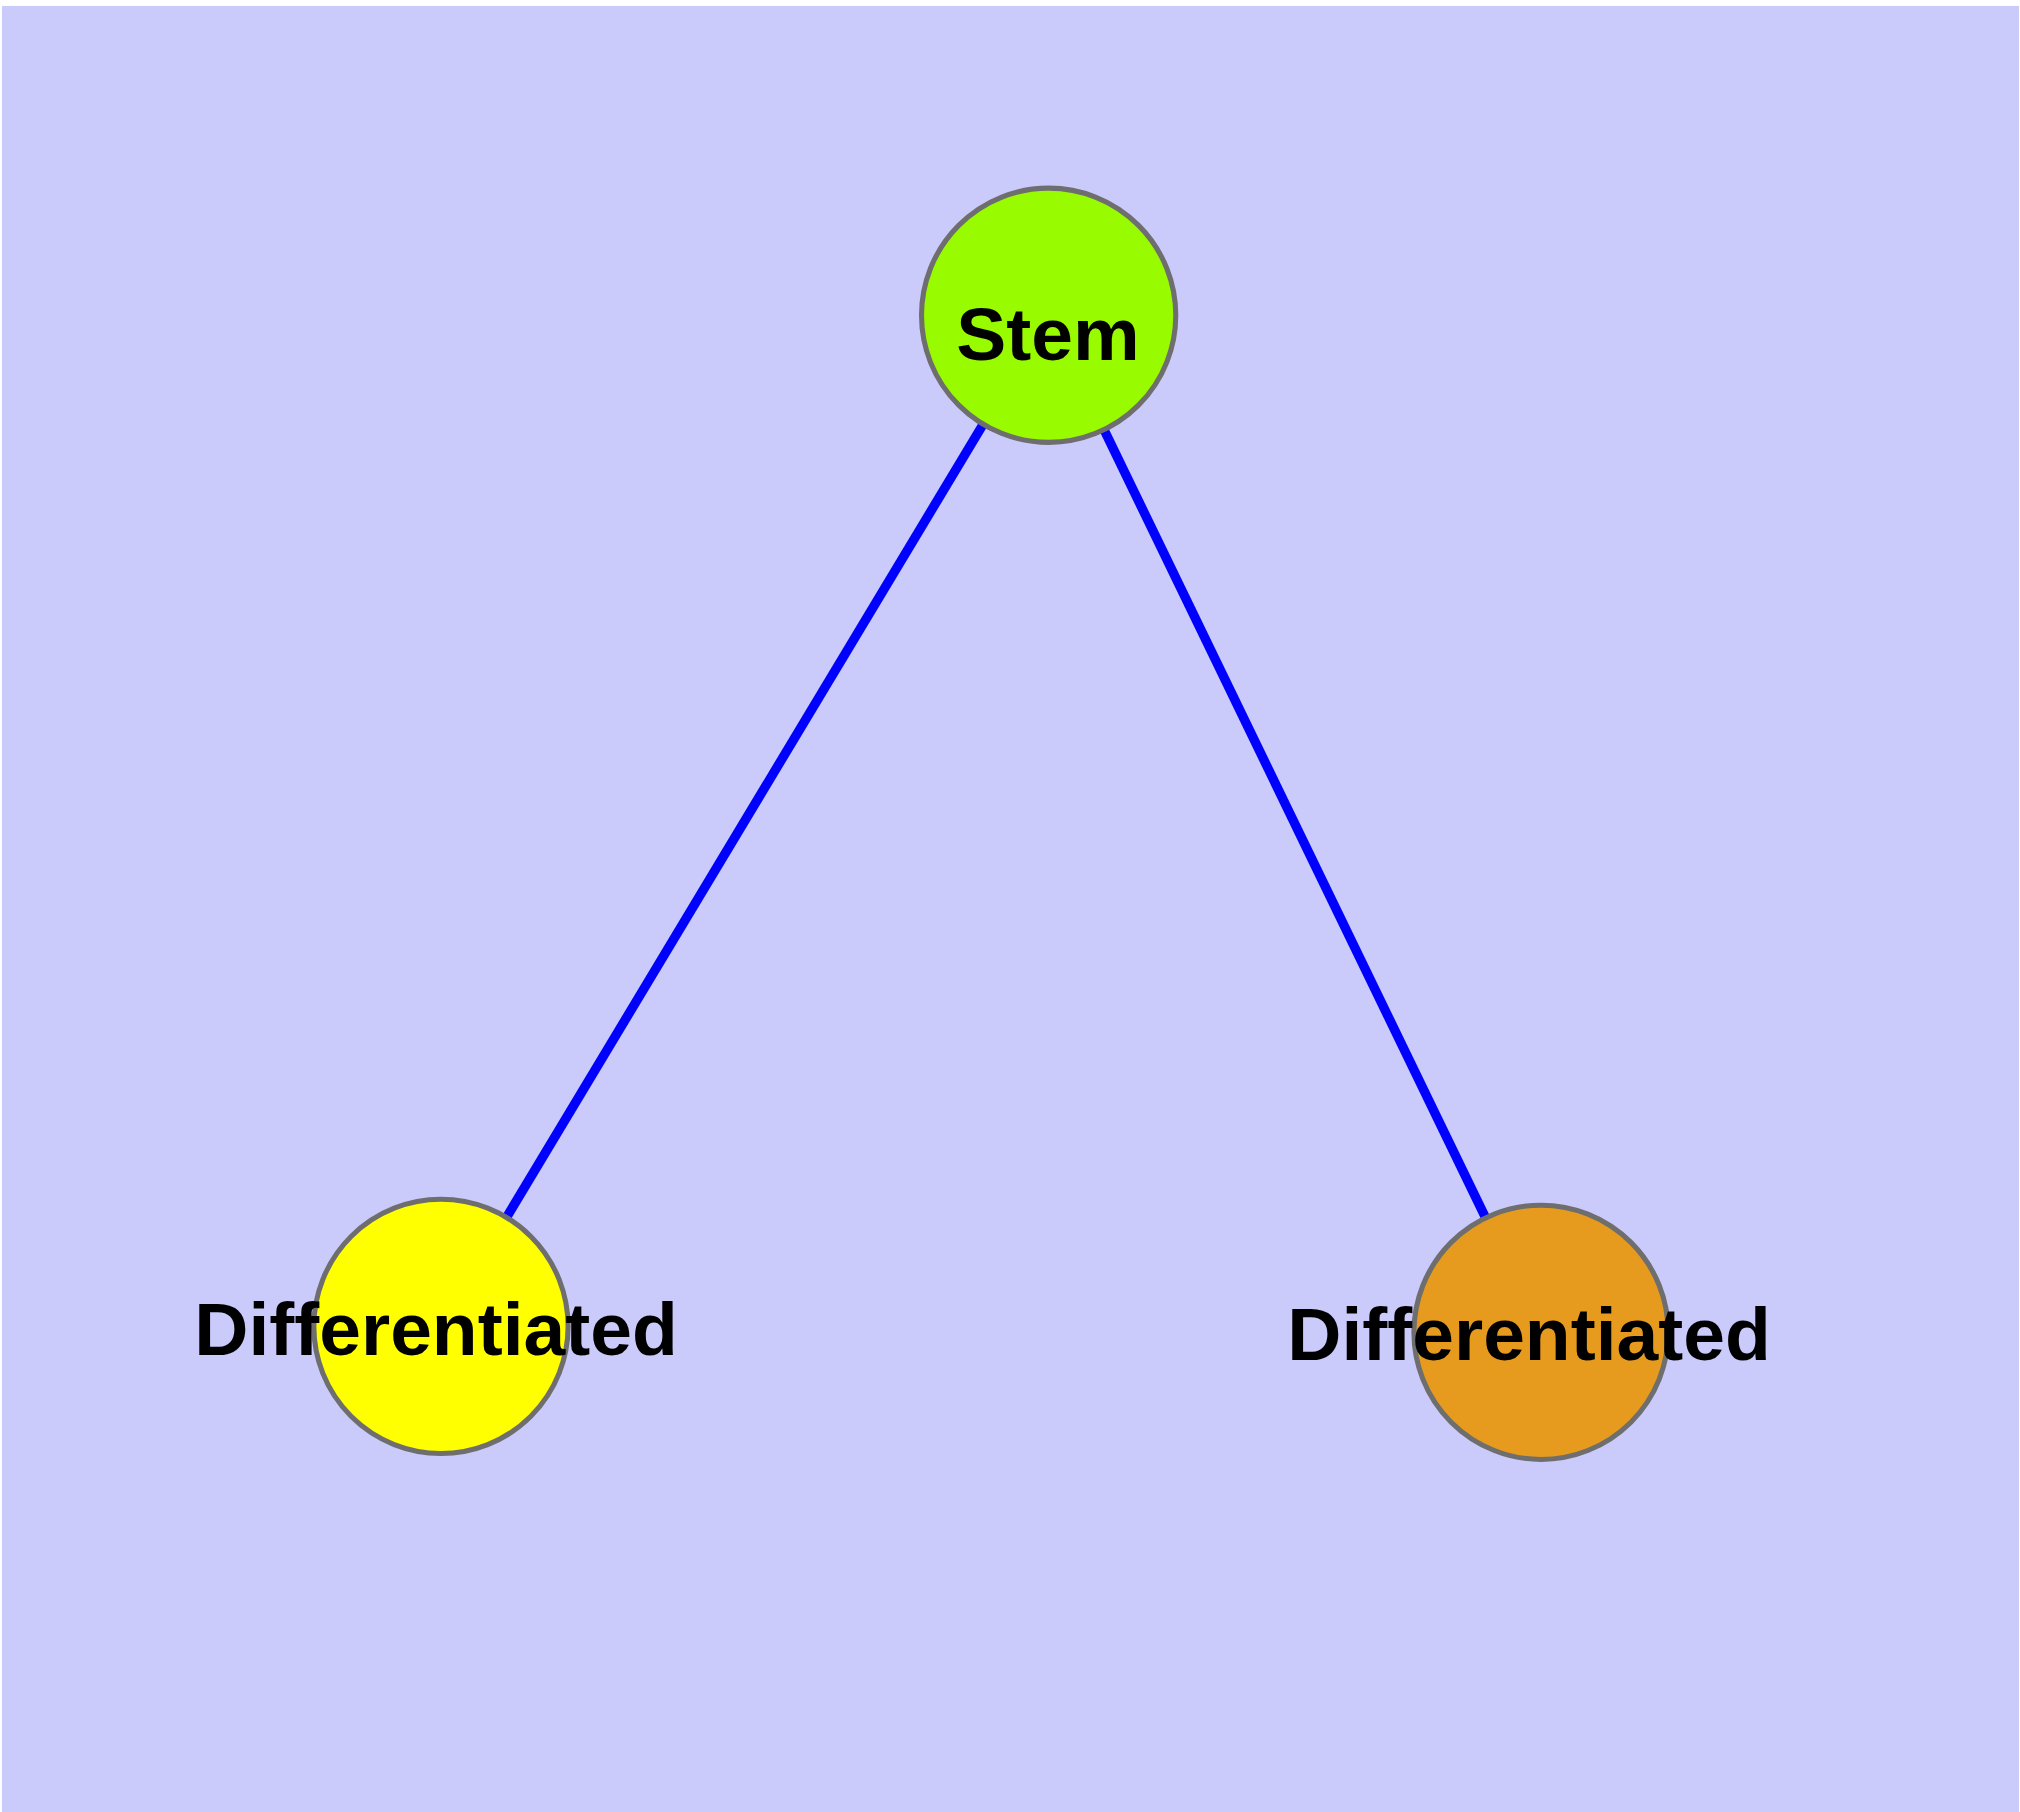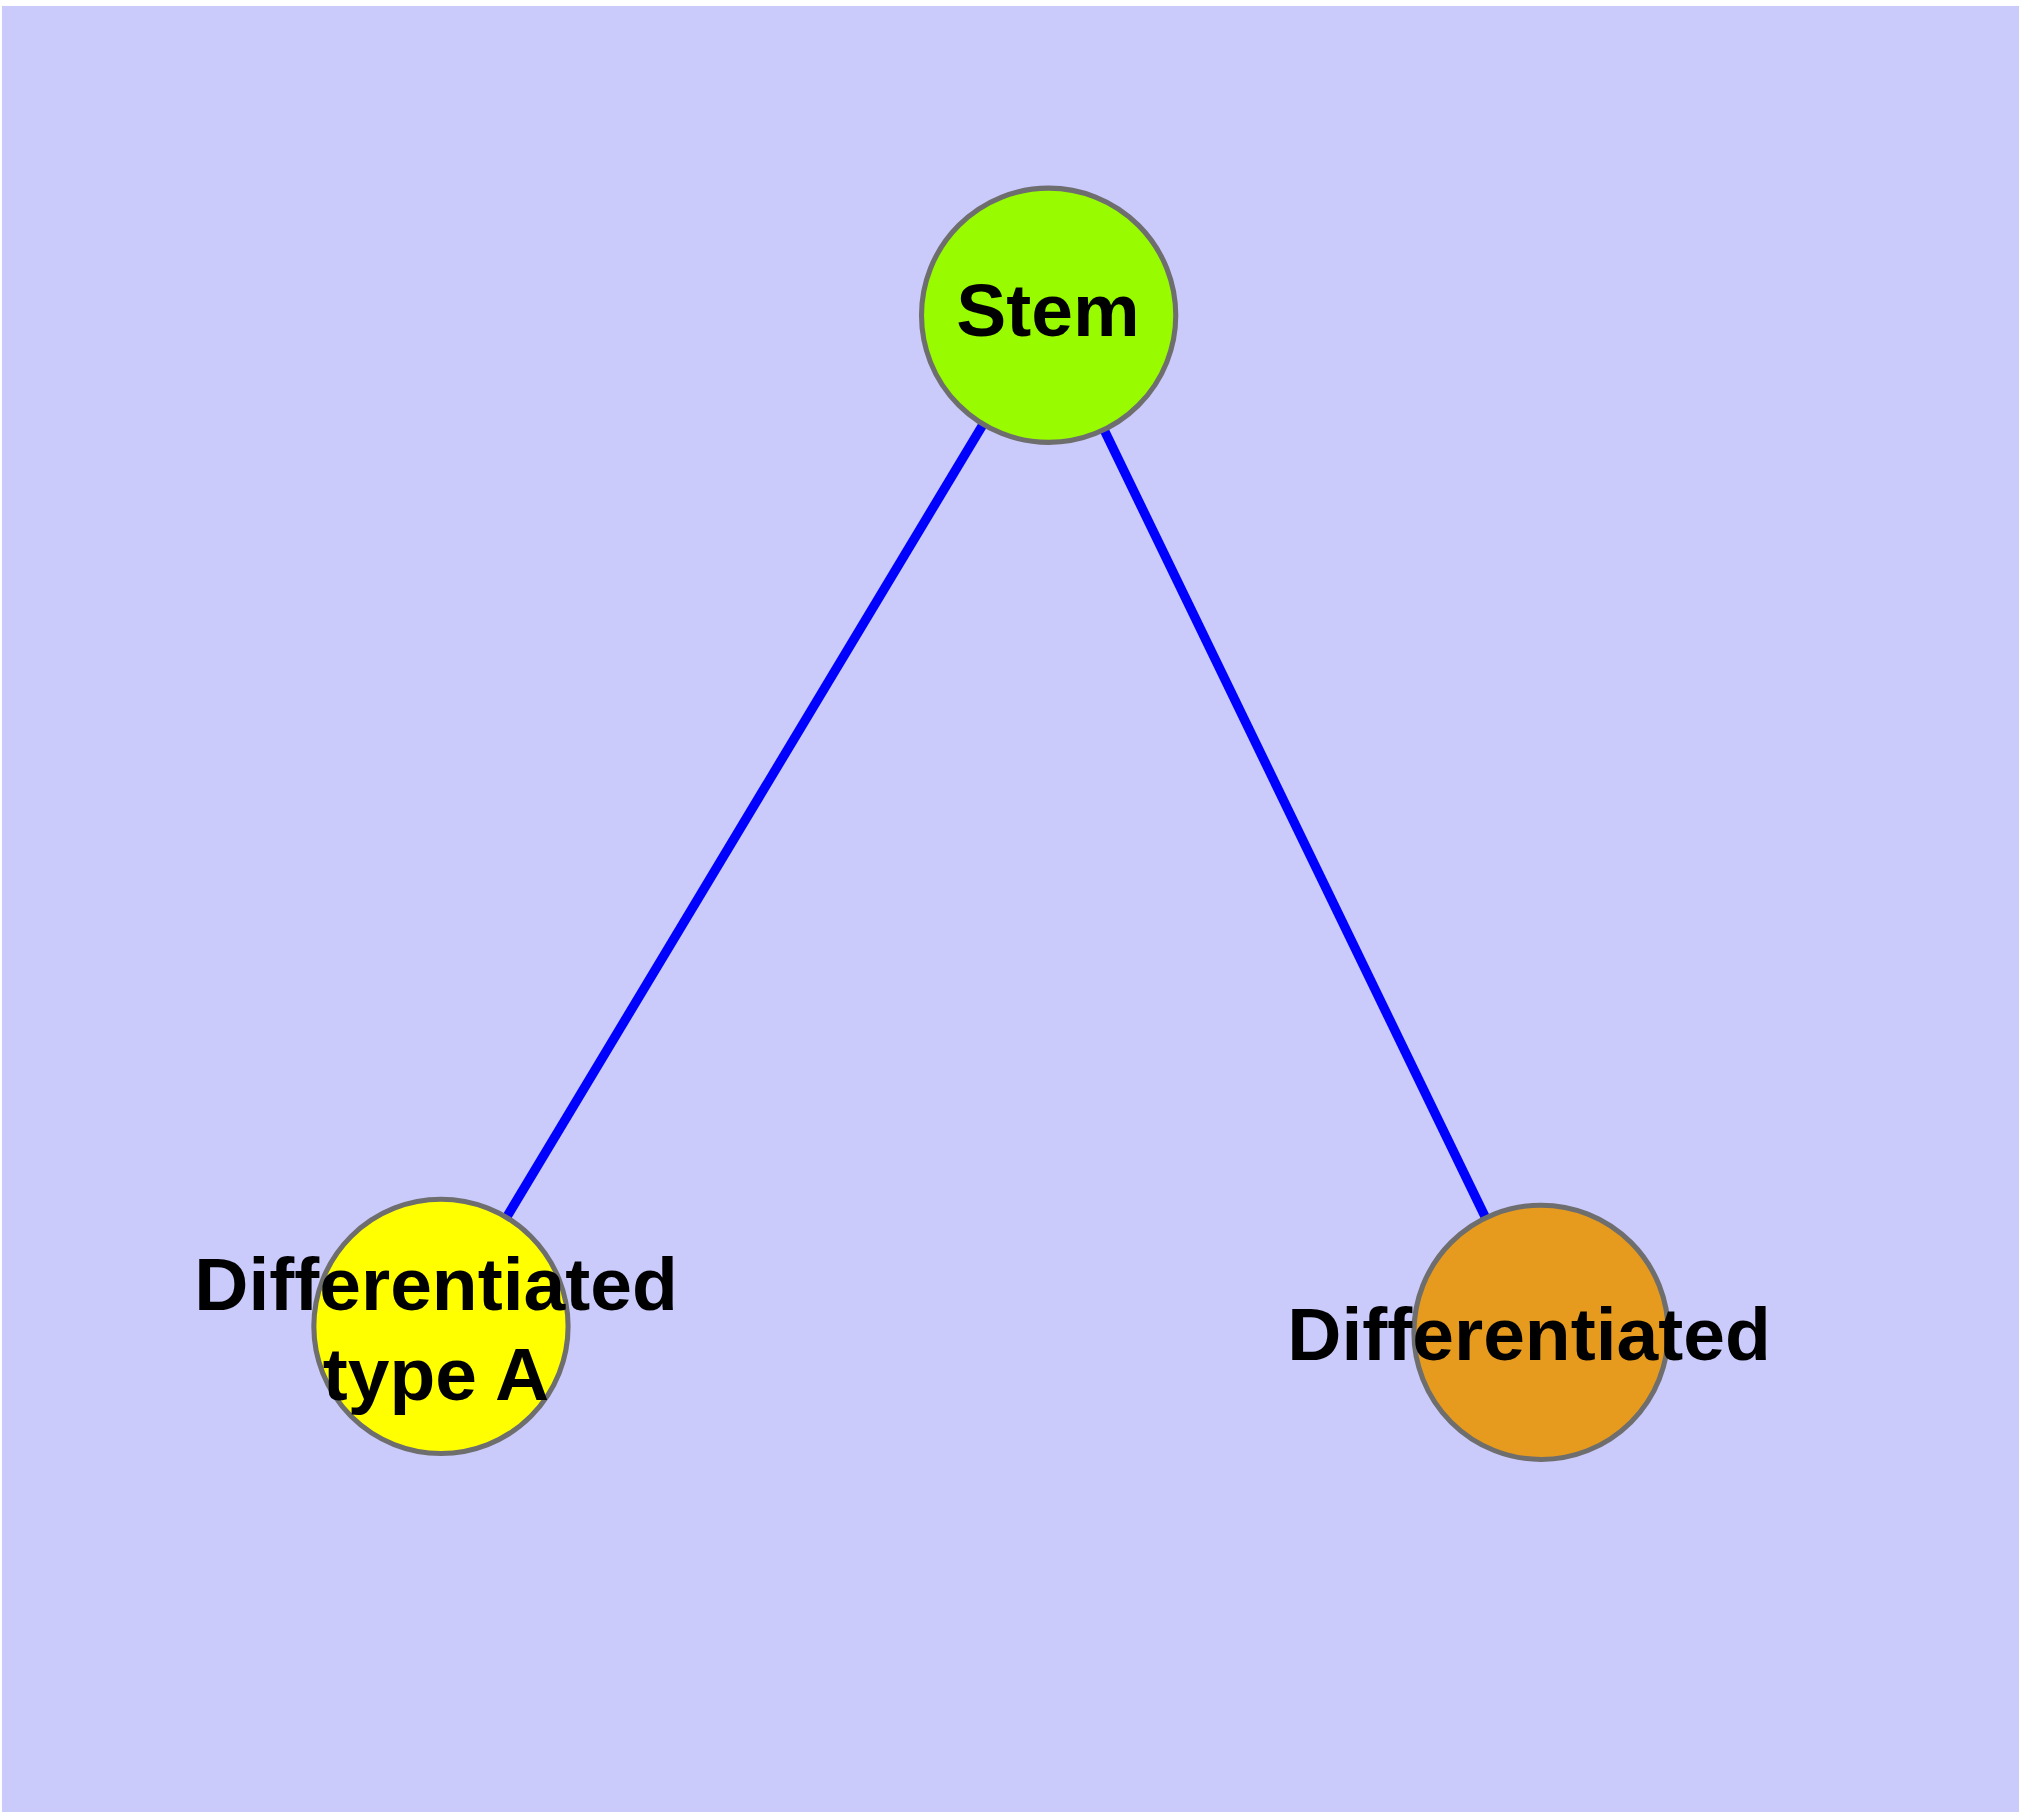--- a/index.html
+++ b/index.html
@@ -47,25 +47,24 @@
     <line x1="1237" y1="372" x2="1818" y2="1572"></line>
   </g>
 
   <g stroke-width="6" stroke="#6E6E6E">
     <circle cx="1237" cy="372" r="150" fill="#98FB00"></circle>
     <circle cx="520" cy="1565" r="150" fill="#FFFF00"></circle>
     <circle cx="1818" cy="1572" r="150" fill="#E79B1E"></circle>
   </g>
 </svg>
 
-<div class="node-label" style="left:1048px; top:310px;">
+<div class="node-label" style="left:1048px; top:334px;">
   <span class="label-line">Stem</span>
 </div>
 
 <div class="node-label" style="left:436px; top:1329px;">
   <span class="label-line">Differentiated</span>
-  <span class="label-line">type A</span>
 </div>
 
 <div class="node-label" style="left:1529px; top:1334px;">
   <span class="label-line">Differentiated</span>
 </div>
 
 
 </body></html>

